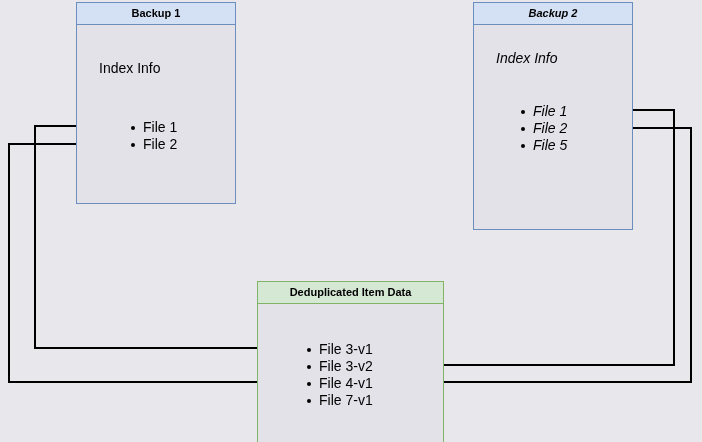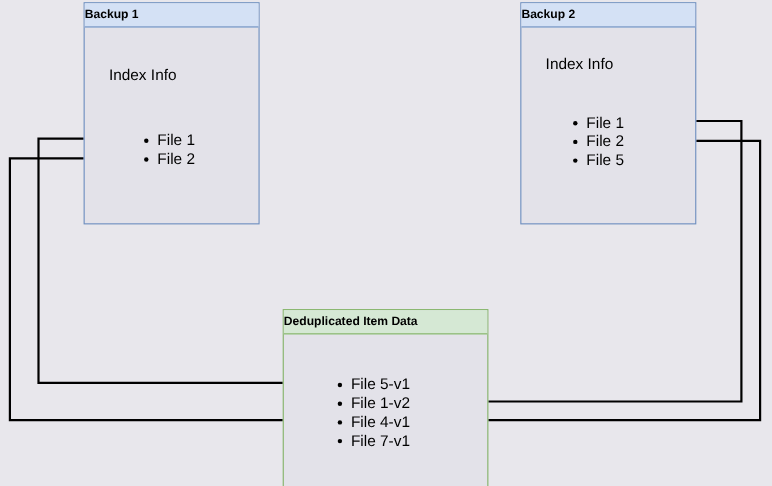--- a/index.html
+++ b/index.html
@@ -34,21 +34,21 @@
     background: #e3e2e9;
   }
   .node-box.green {
     border: 1px solid #82b366;
     background: #e3e2e9;
   }
   .node-header {
     box-sizing: border-box;
     height: 22px;
     line-height: 20px;
-    text-align: left;
+    text-align: center;
     font-weight: bold;
     font-size: 11px;
     color: #000;
     background: #d4e1f5;
     border-bottom: 1px solid #6c8ebf;
   }
   .node-box.green .node-header {
     background: #d5e8d4;
     border-bottom: 1px solid #82b366;
   }
@@ -110,33 +110,33 @@
 
   <div class="node-box" style="left:76px; top:2px; width:160px; height:202px;">
     <div class="node-header">Backup 1</div>
     <div class="node-subtitle" style="left:22px; top:57px;">Index Info</div>
     <ul class="file-list" style="left:52px; top:116px;">
       <li>File 1</li>
       <li>File 2</li>
     </ul>
   </div>
 
-  <div class="node-box" style="left:473px; top:2px; width:160px; height:202px;">
+  <div class="node-box" style="left:473px; top:2px; width:160px; height:228px;font-style:italic;">
     <div class="node-header">Backup 2</div>
     <div class="node-subtitle" style="left:22px; top:47px;">Index Info</div>
     <ul class="file-list" style="left:45px; top:100px;">
       <li>File 1</li>
       <li>File 2</li>
       <li>File 5</li>
     </ul>
   </div>
 
   <div class="node-box green" style="left:257px; top:281px; width:187px; height:184px;">
     <div class="node-header">Deduplicated Item Data</div>
     <ul class="file-list" style="left:47px; top:59px;">
-      <li>File 5-v1</li>
-      <li>File 1-v2</li>
+      <li>File 3-v1</li>
+      <li>File 3-v2</li>
       <li>File 4-v1</li>
       <li>File 7-v1</li>
     </ul>
   </div>
 
 </div>
 
 </body></html>

